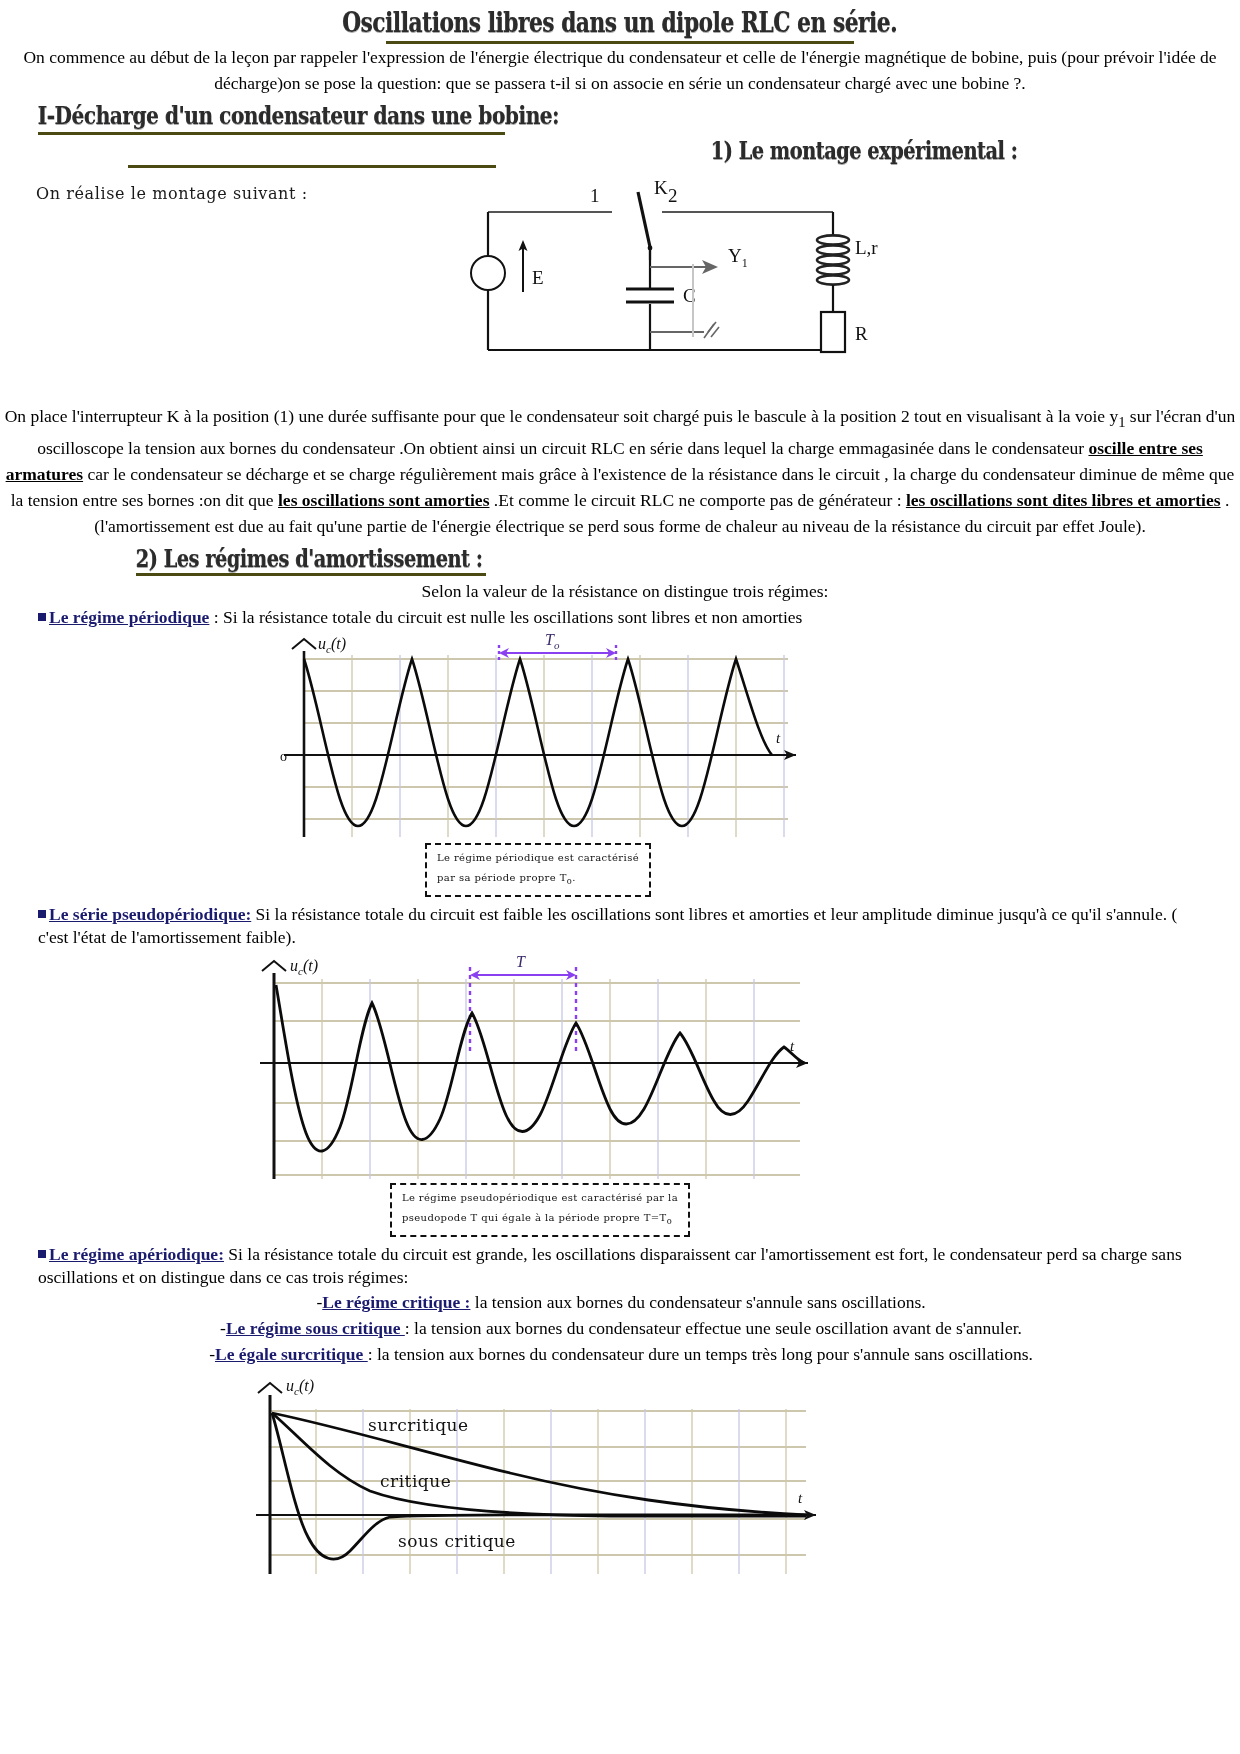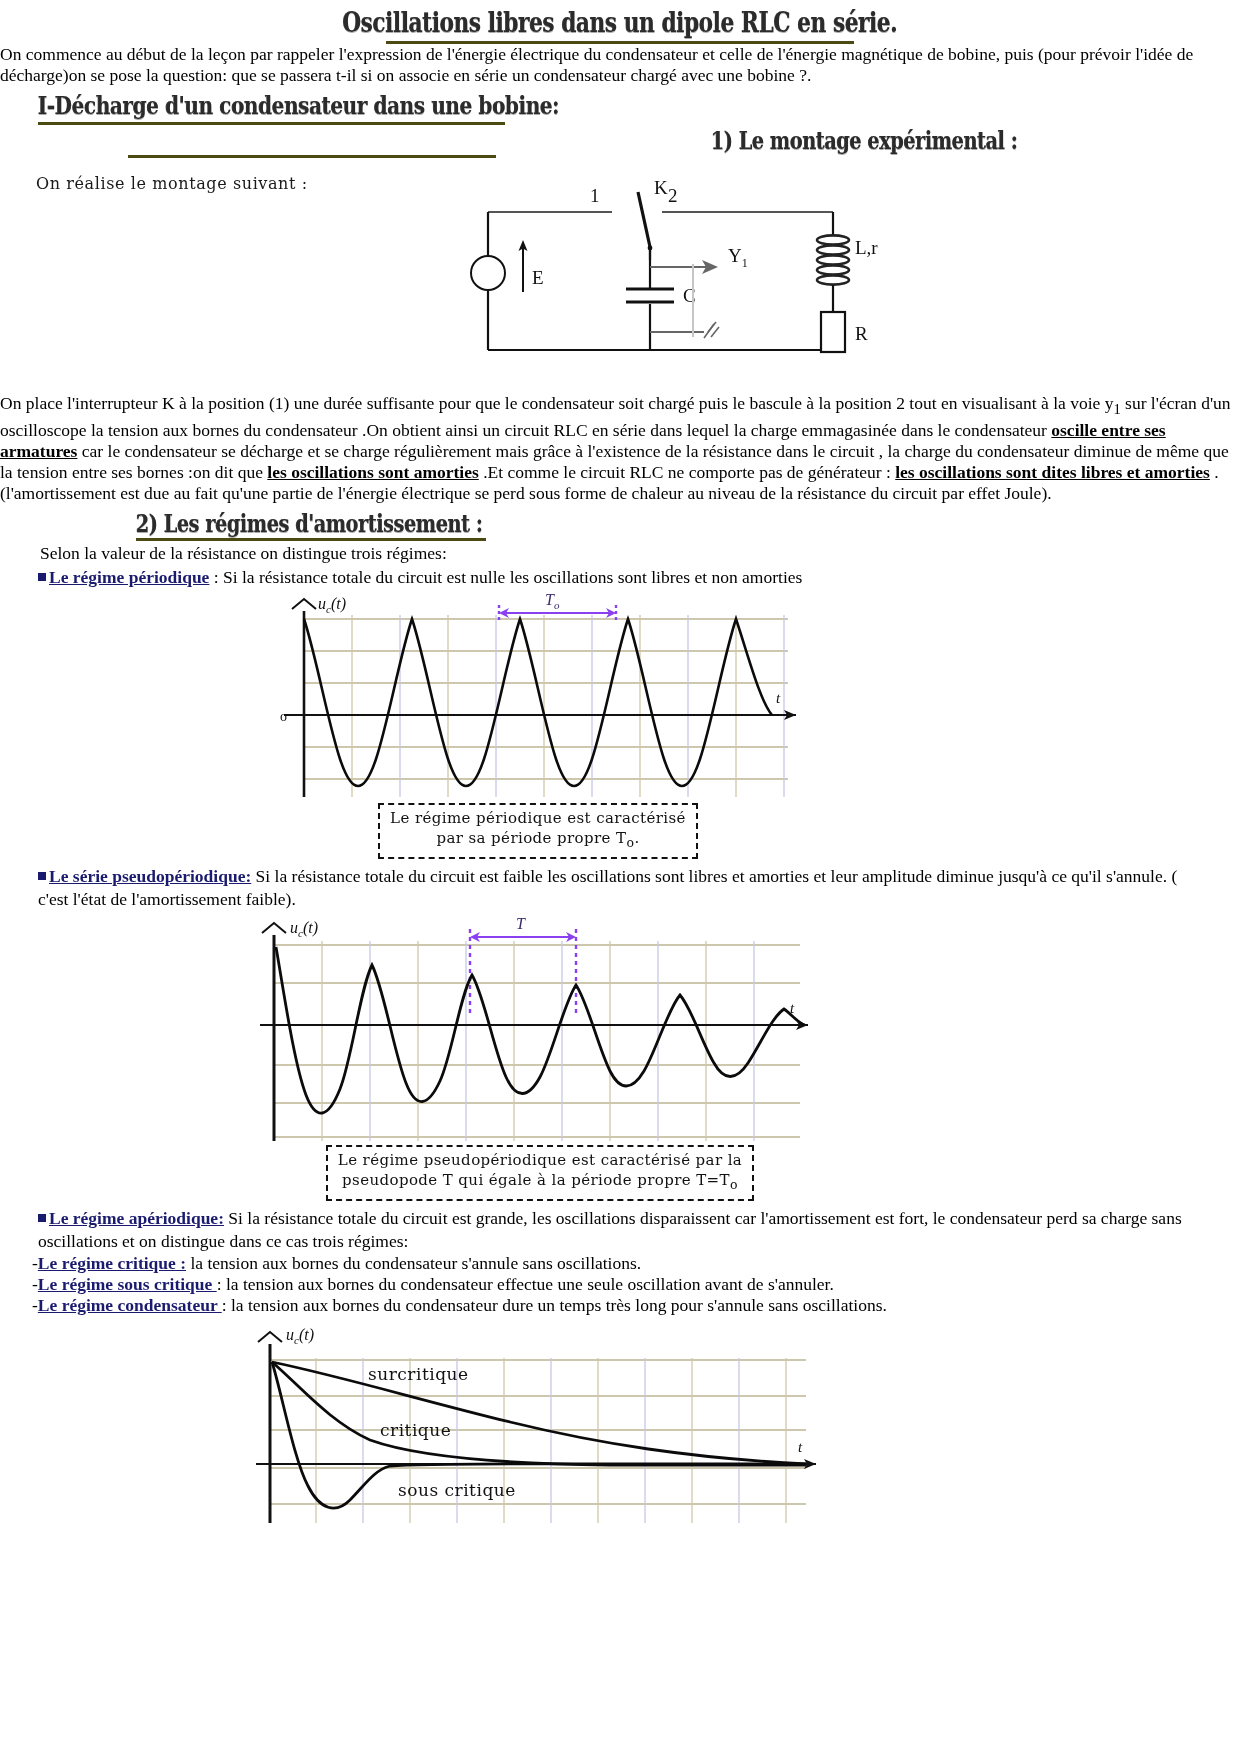--- a/index.html
+++ b/index.html
@@ -35,23 +35,23 @@
   .doc-title {
     display:inline-block;
     font-size:27px;
     line-height:30px;
   }
   .title-rule { width:468px; margin:3px auto 0 auto; height:3px; background:#4a4a12; }
 
   
   p.body, div.body {
     font-size:17.5px;
-    line-height:21px;
+    line-height:26px;
     margin:0;
-    text-align:left;
+    text-align:center;
   }
   .intro { margin:8px 30px 0 32px; }
   .para { margin:0 30px 0 32px; }
   b.bu { font-weight:bold; text-decoration:underline; }
 
   
   .h1wrap { margin:6px 0 0 38px; }
   .h1 { font-size:25px; line-height:28px; }
   .h1-rule { width:467px; height:3px; background:#4a4a12; margin:2px 0 0 0; }
 
@@ -80,24 +80,24 @@
   .sq { display:inline-block; width:8px; height:8px; background:#1a1a6e; margin-right:3px; vertical-align:2px; }
   .nv { color:#1a1a6e; font-weight:bold; text-decoration:underline; }
 
   
   .graphwrap { position:relative; }
   .graph-caption {
     border:2px dashed #111;
     display:inline-block;
     padding:3px 10px 4px 10px;
     font-family:"DejaVu Serif","Liberation Serif",serif;
-    font-size:15px;
+    font-size:10px;
     line-height:20px;
     letter-spacing:0.4px;
-    text-align:center;
+    text-align:left;
     color:#111;
     background:#fff;
   }
   .cap-center { text-align:center; }
   svg { display:block; }
 </style>
 </head>
 <body>
 
 <div class="page">
@@ -364,21 +364,21 @@
     <span class="sq"></span><span class="nv">Le régime apériodique:</span><span> </span><span>Si la résistance totale du circuit est grande, les oscillations disparaissent car l'amortissement est fort, le condensateur perd sa charge sans oscillations et on distingue dans ce cas trois régimes:</span>
   </div>
 
   <div class="body" style="margin:0 30px 0 32px;">
     <span>-</span><span class="nv">Le régime critique :</span><span> </span><span>la tension aux bornes du condensateur s'annule sans oscillations.</span>
   </div>
   <div class="body" style="margin:0 30px 0 32px;">
     <span>-</span><span class="nv">Le régime sous critique </span><span>: </span><span>la tension aux bornes du condensateur effectue une seule oscillation avant de s'annuler.</span>
   </div>
   <div class="body" style="margin:0 30px 0 32px;">
-    <span>-</span><span class="nv">Le régime condensateur </span><span>: </span><span>la tension aux bornes du condensateur dure un temps très long pour s'annule sans oscillations.</span>
+    <span>-</span><span class="nv">Le égale surcritique </span><span>: </span><span>la tension aux bornes du condensateur dure un temps très long pour s'annule sans oscillations.</span>
   </div>
 
   <div class="graphwrap" style="margin-left:250px;margin-top:2px;">
     <svg width="580" height="215" viewBox="0 0 580 215">
       <g>
         <g stroke="#bdb593" stroke-width="1.3">
           <line x1="20" y1="42" x2="556" y2="42"></line>
           <line x1="20" y1="78" x2="556" y2="78"></line>
           <line x1="20" y1="112" x2="556" y2="112"></line>
           <line x1="20" y1="150" x2="556" y2="150"></line>

